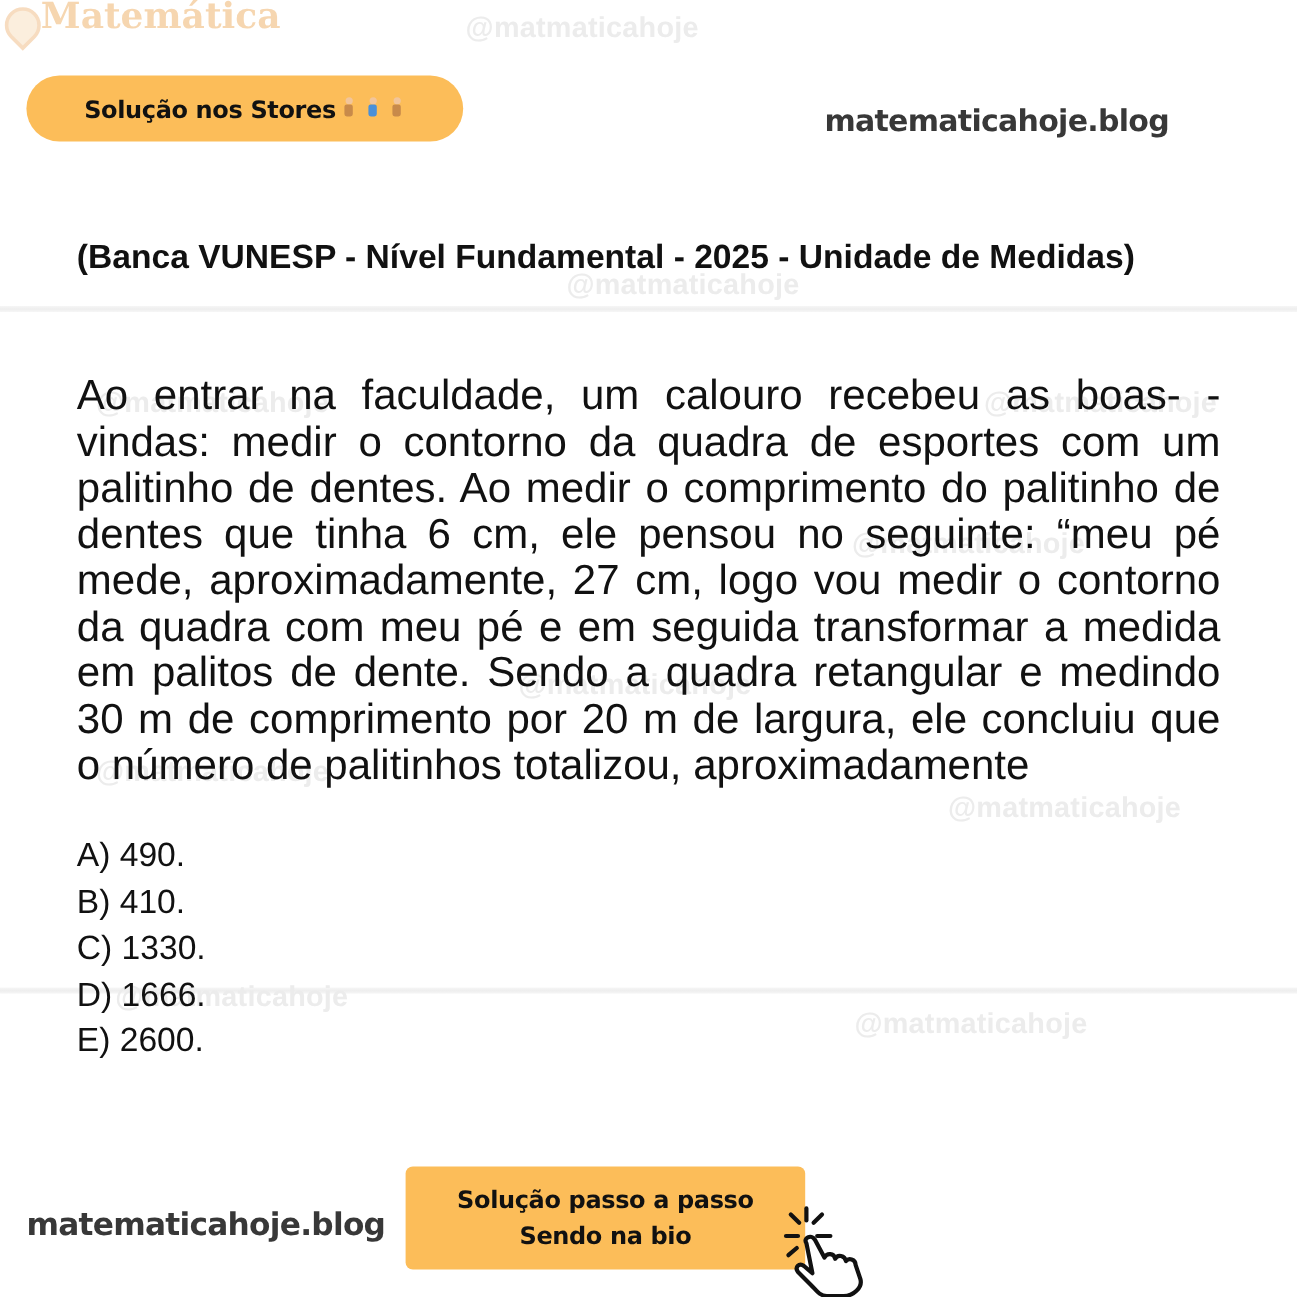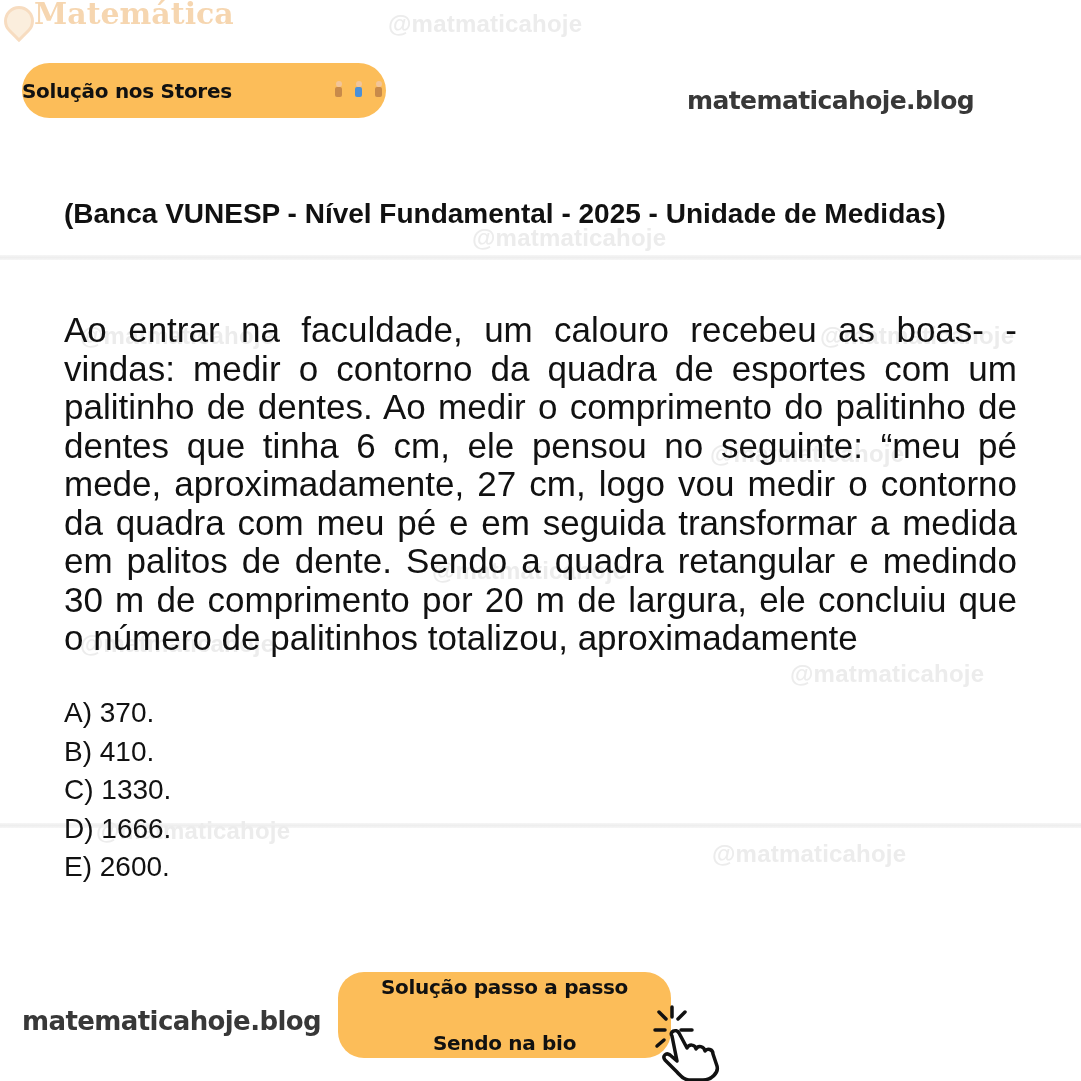--- a/index.html
+++ b/index.html
@@ -9,37 +9,37 @@
   .band { position: absolute; left: 0; width: 1081px; height: 5px; background: linear-gradient(#f6f6f6, #eeeeee, #f6f6f6); }
 
   .watermark { position: absolute; font-family: Liberation Sans, sans-serif; font-weight: bold; font-size: 24px; color: #ececec; white-space: nowrap; letter-spacing: 0.2px; }
 
   .logo { position: absolute; left: 0; top: 0; width: 230px; height: 50px; }
   .logo-pin { position: absolute; left: 4px; top: 6px; width: 30px; height: 30px; border-radius: 50% 50% 50% 0; transform: rotate(-45deg); border: 3px solid #f7dcc0; background: #fbeedd; }
   .logo-title { position: absolute; left: 34px; top: -4px; font-family: "DejaVu Serif", serif; font-weight: bold; font-size: 30px; color: #f6d6b0; }
   .logo-sub { position: absolute; left: 38px; top: 30px; font-family: "DejaVu Sans", sans-serif; font-size: 13px; color: #f5dcbf; margin-top: 48px; }
   .logo-sub b { font-family: "DejaVu Serif", serif; color: #f1c9a0; }
 
-  .pill { position: absolute; background: #fcbd59; border-radius: 30px; display: flex; align-items: center; justify-content: space-between; }
+  .pill { position: absolute; background: #fcbd59; border-radius: 30px; display: flex; align-items: center; justify-content: center; }
   .pill-top { left: 22px; top: 63px; width: 364px; height: 55px; }
   .pill-top .label { font-family: "DejaVu Sans", sans-serif; font-weight: bold; font-size: 20px; color: #111; letter-spacing: -0.3px; }
   .runners { margin-left: 4px; display: inline-flex; gap: 6px; align-items: flex-end; }
   .runner { width: 14px; height: 20px; position: relative; }
   .runner::before { content: ""; position: absolute; left: 4px; top: 0; width: 6px; height: 6px; border-radius: 50%; background: #f2c59a; }
   .runner::after { content: ""; position: absolute; left: 3px; top: 6px; width: 7px; height: 10px; border-radius: 2px; background: var(--c); }
 
   .blog-top { position: absolute; left: 687px; top: 86px; font-family: "DejaVu Sans", sans-serif; font-weight: bold; font-size: 25px; color: #383838; letter-spacing: -0.6px; }
 
   .heading { position: absolute; left: 64px; top: 196px; width: 953px; font-weight: bold; font-size: 28px; line-height: 36px; text-align: justify; text-align-last: left; color: #111; }
   .body-text { position: absolute; left: 64px; top: 311px; width: 953px; font-size: 35px; line-height: 38.5px; text-align: justify; color: #111; }
   .options { position: absolute; left: 64px; top: 694px; font-size: 28px; line-height: 38.5px; color: #111; }
   .option { display: block; }
 
   .blog-bottom { position: absolute; left: 22px; top: 1006px; font-family: "DejaVu Sans", sans-serif; font-weight: bold; font-size: 26px; color: #383838; letter-spacing: -0.6px; }
-  .pill-bottom { left: 338px; top: 972px; width: 333px; height: 86px; border-radius: 26px; flex-direction: column; }
+  .pill-bottom { left: 338px; top: 972px; width: 333px; height: 86px; border-radius: 6px; flex-direction: column; }
   .pill-bottom .line { font-family: "DejaVu Sans", sans-serif; font-weight: bold; font-size: 20px; line-height: 30px; color: #111; letter-spacing: -0.3px; }
 
   .hand { position: absolute; left: 645px; top: 1000px; width: 85px; height: 81px; }
 </style>
 </head>
 <body>
 
 <div class="band" style="top:255px;"></div>
 <div class="band" style="top:823px;"></div>
 
@@ -71,21 +71,21 @@
     <span class="runner" style="--c:#c88a4a;"></span>
   </span>
 </div>
 
 <div class="blog-top">matematicahoje.blog</div>
 
 <div class="heading">(Banca VUNESP - Nível Fundamental - 2025 - Unidade de Medidas)</div>
 <div class="body-text">Ao entrar na faculdade, um calouro recebeu as boas- -vindas: medir o contorno da quadra de esportes com um palitinho de dentes. Ao medir o comprimento do palitinho de dentes que tinha 6 cm, ele pensou no seguinte: “meu pé mede, aproximadamente, 27 cm, logo vou medir o contorno da quadra com meu pé e em seguida transformar a medida em palitos de dente. Sendo a quadra retangular e medindo 30 m de comprimento por 20 m de largura, ele concluiu que o número de palitinhos totalizou, aproximadamente</div>
 
 <div class="options">
-  <div class="option"><span>A)</span> <span>370.</span></div>
+  <div class="option"><span>A)</span> <span>490.</span></div>
   <div class="option"><span>B)</span> <span>410.</span></div>
   <div class="option"><span>C)</span> <span>1330.</span></div>
   <div class="option"><span>D)</span> <span>1666.</span></div>
   <div class="option"><span>E)</span> <span>2600.</span></div>
 </div>
 
 <div class="blog-bottom">matematicahoje.blog</div>
 
 <div class="pill pill-bottom">
   <span class="line">Solução passo a passo</span>

